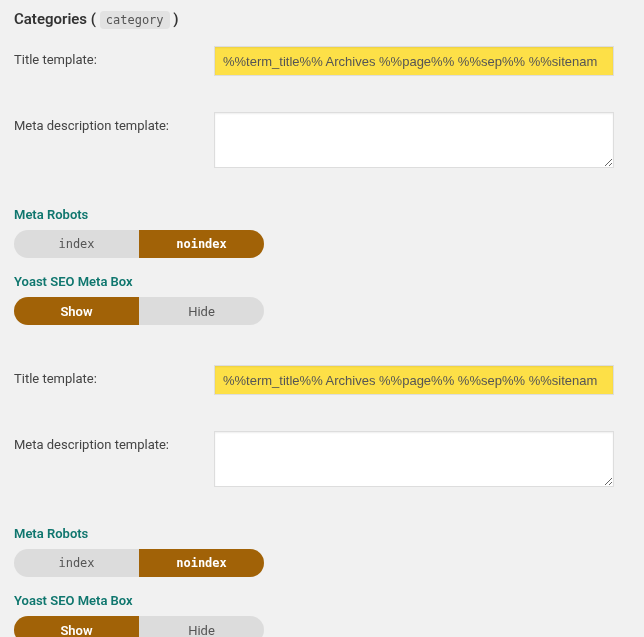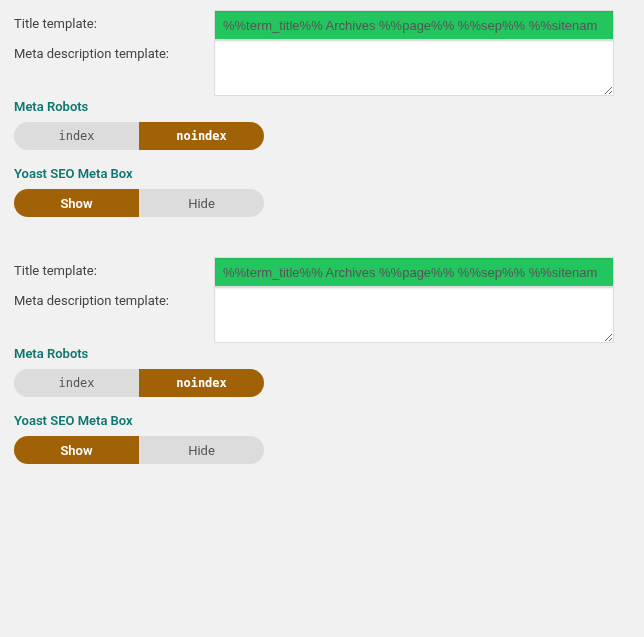--- a/index.html
+++ b/index.html
@@ -28,41 +28,41 @@
     font-size: 12px;
     background: #e2e2e2;
     border-radius: 4px;
     padding: 2px 6px;
     font-weight: 400;
     color: #555;
   }
   .field-row {
     display: flex;
     align-items: flex-start;
-    margin-bottom: 0;
+    margin-bottom: 36px;
   }
   .field-label {
     width: 200px;
     flex-shrink: 0;
     padding-top: 6px;
     color: #444;
   }
   .field-value {
     flex: 1;
     max-width: 400px;
   }
   .text-input {
     width: 100%;
     height: 30px;
     padding: 4px 8px;
     border: 1px solid #ddd;
     box-shadow: inset 0 1px 2px rgba(0,0,0,0.07);
     font-size: 13px;
     color: #555;
-    background: #22c55e;
+    background: #fde047;
   }
   .textarea-input {
     width: 100%;
     height: 56px;
     padding: 4px 8px;
     border: 1px solid #ddd;
     box-shadow: inset 0 1px 2px rgba(0,0,0,0.07);
     font-size: 13px;
     color: #555;
     background: #fff;
@@ -110,20 +110,24 @@
   }
   .toggle-option.inactive.mono {
     font-family: Menlo, Consolas, monospace;
     font-size: 12px;
   }
 </style>
 </head>
 <body>
 
 <div class="section">
+  <h3 class="section-heading">
+    <span>Categories</span>
+    <span class="paren"> ( </span><span class="code">category</span><span class="paren"> )</span>
+  </h3>
 
   <div class="field-row">
     <div class="field-label">Title template:</div>
     <div class="field-value">
       <input type="text" class="text-input" value="%%term_title%% Archives %%page%% %%sep%% %%sitenam" style="">
     </div>
   </div>
 
   <div class="field-row">
     <div class="field-label">Meta description template:</div>

